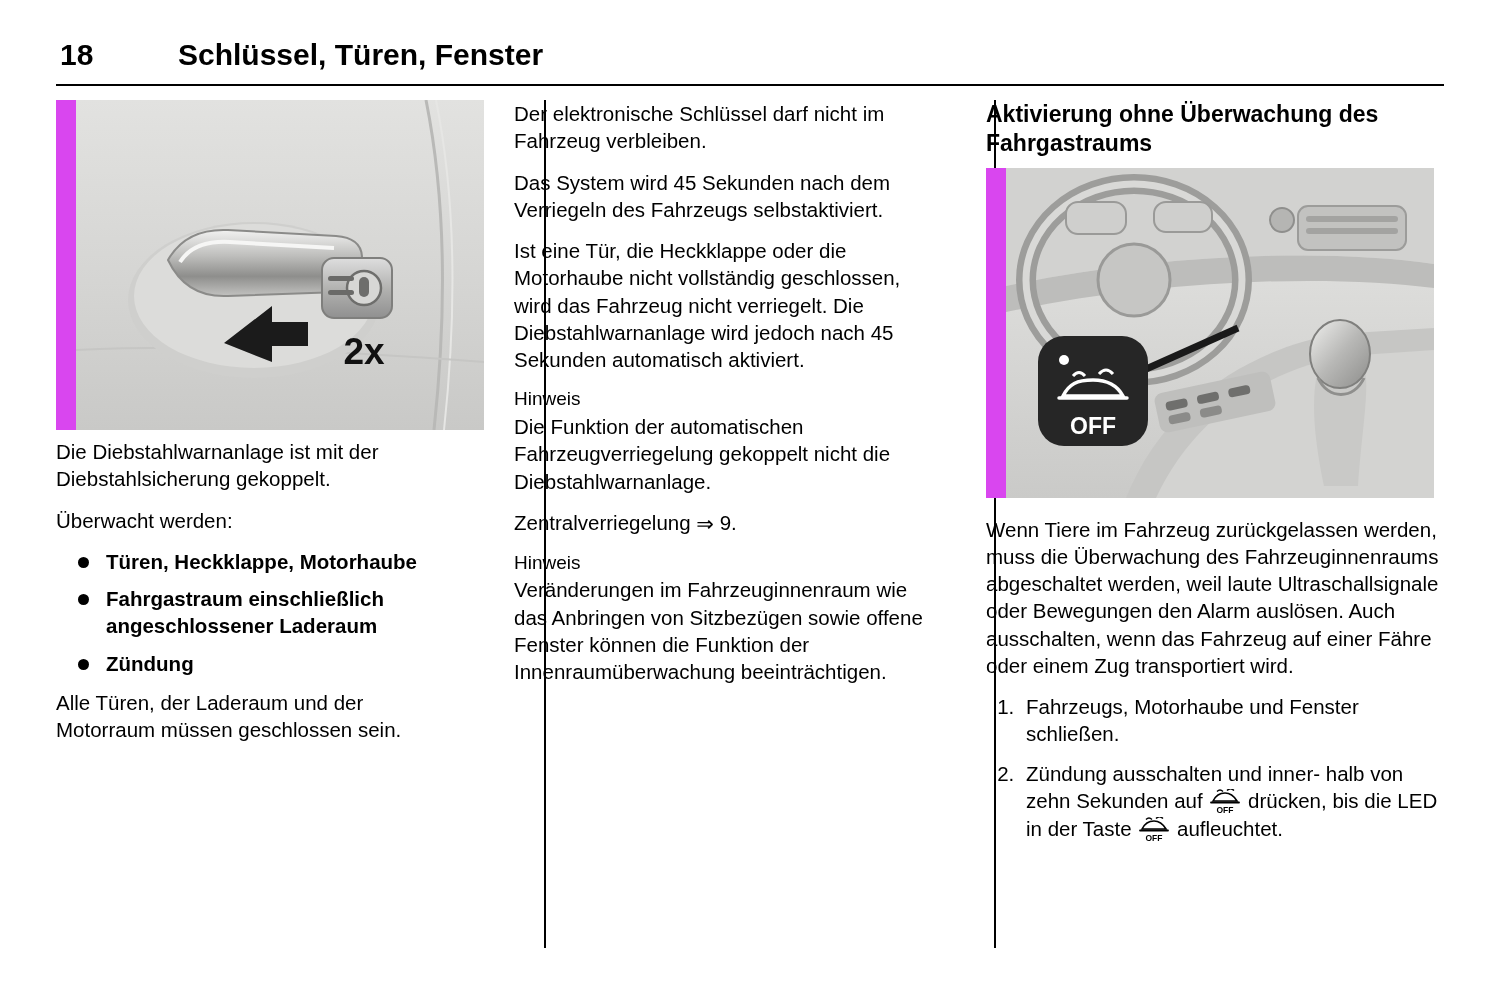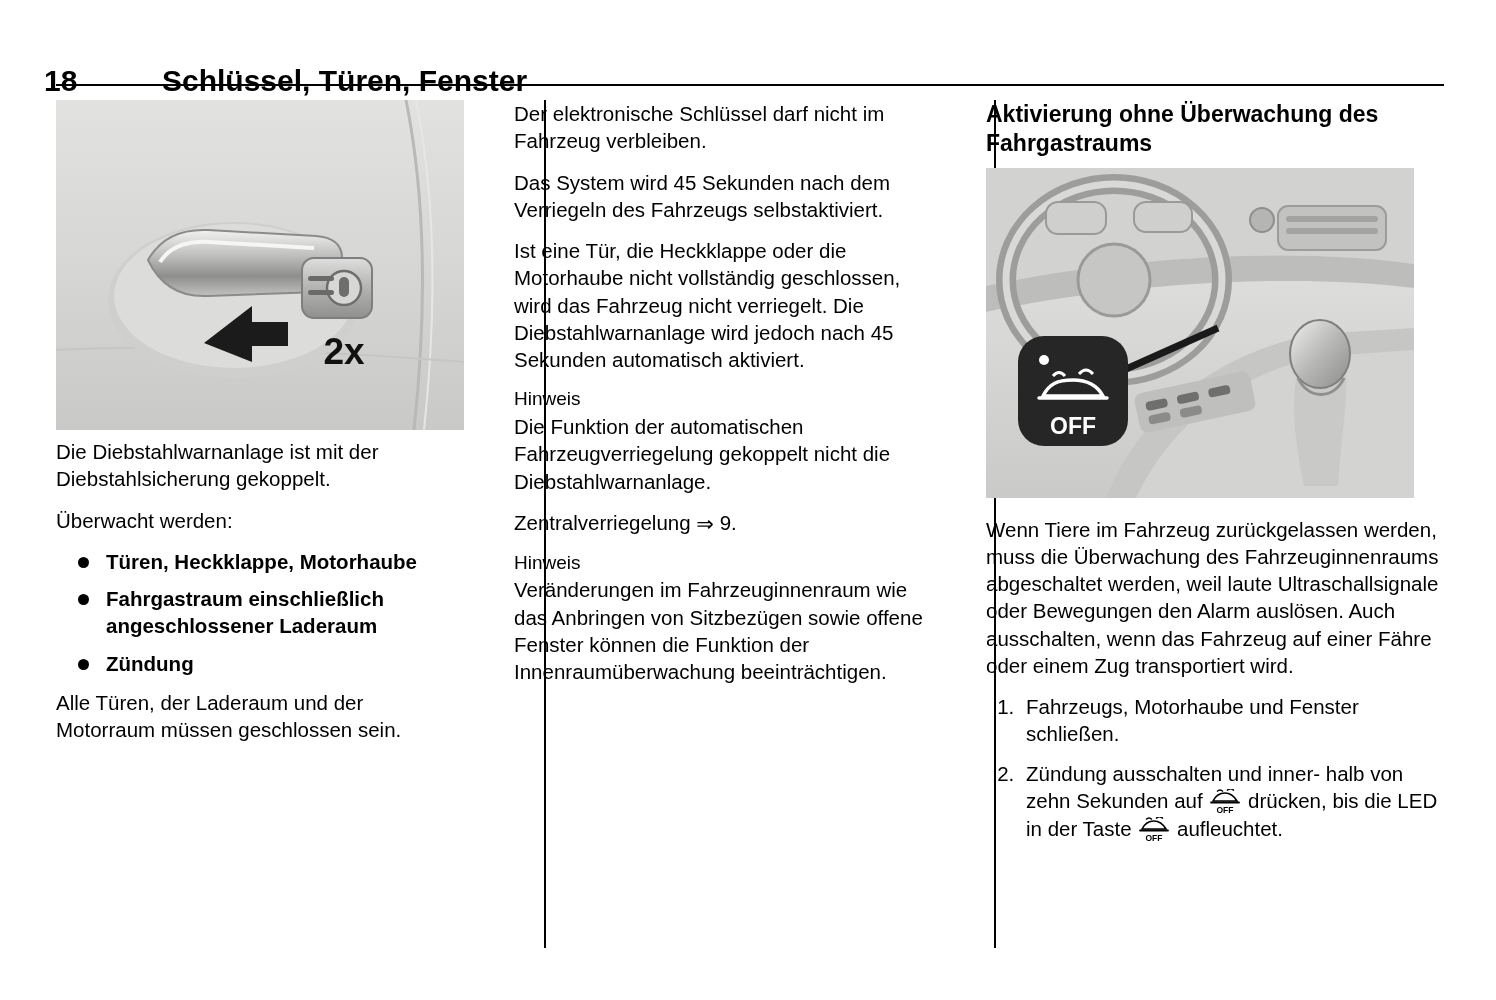--- a/index.html
+++ b/index.html
@@ -17,26 +17,25 @@
   .page {
     position: relative;
     width: 1496px;
     height: 1000px;
     box-sizing: border-box;
     padding: 0;
   }
   
   .header {
     position: absolute;
-    left: 44px;
+    left: 60px;
     top: 38px;
     width: 1386px;
     display: flex;
     align-items: baseline;
-    margin-top: 26px;
   }
   .page-number {
     font-size: 30px;
     font-weight: bold;
     width: 118px;
     flex: none;
   }
   .chapter-title {
     font-size: 30px;
     font-weight: bold;
@@ -146,20 +145,21 @@
     display: inline-block;
     transform: translateY(1px);
     font-size: 21px;
   }
 
   
   .figure {
     background: #d946ef;
     position: relative;
     overflow: hidden;
+    padding-left: 20px;
   }
   .fig1 {
     width: 408px;
     height: 330px;
     margin-bottom: 8px;
   }
   .fig2 {
     width: 428px;
     height: 330px;
     margin: 6px 0 18px 0;

